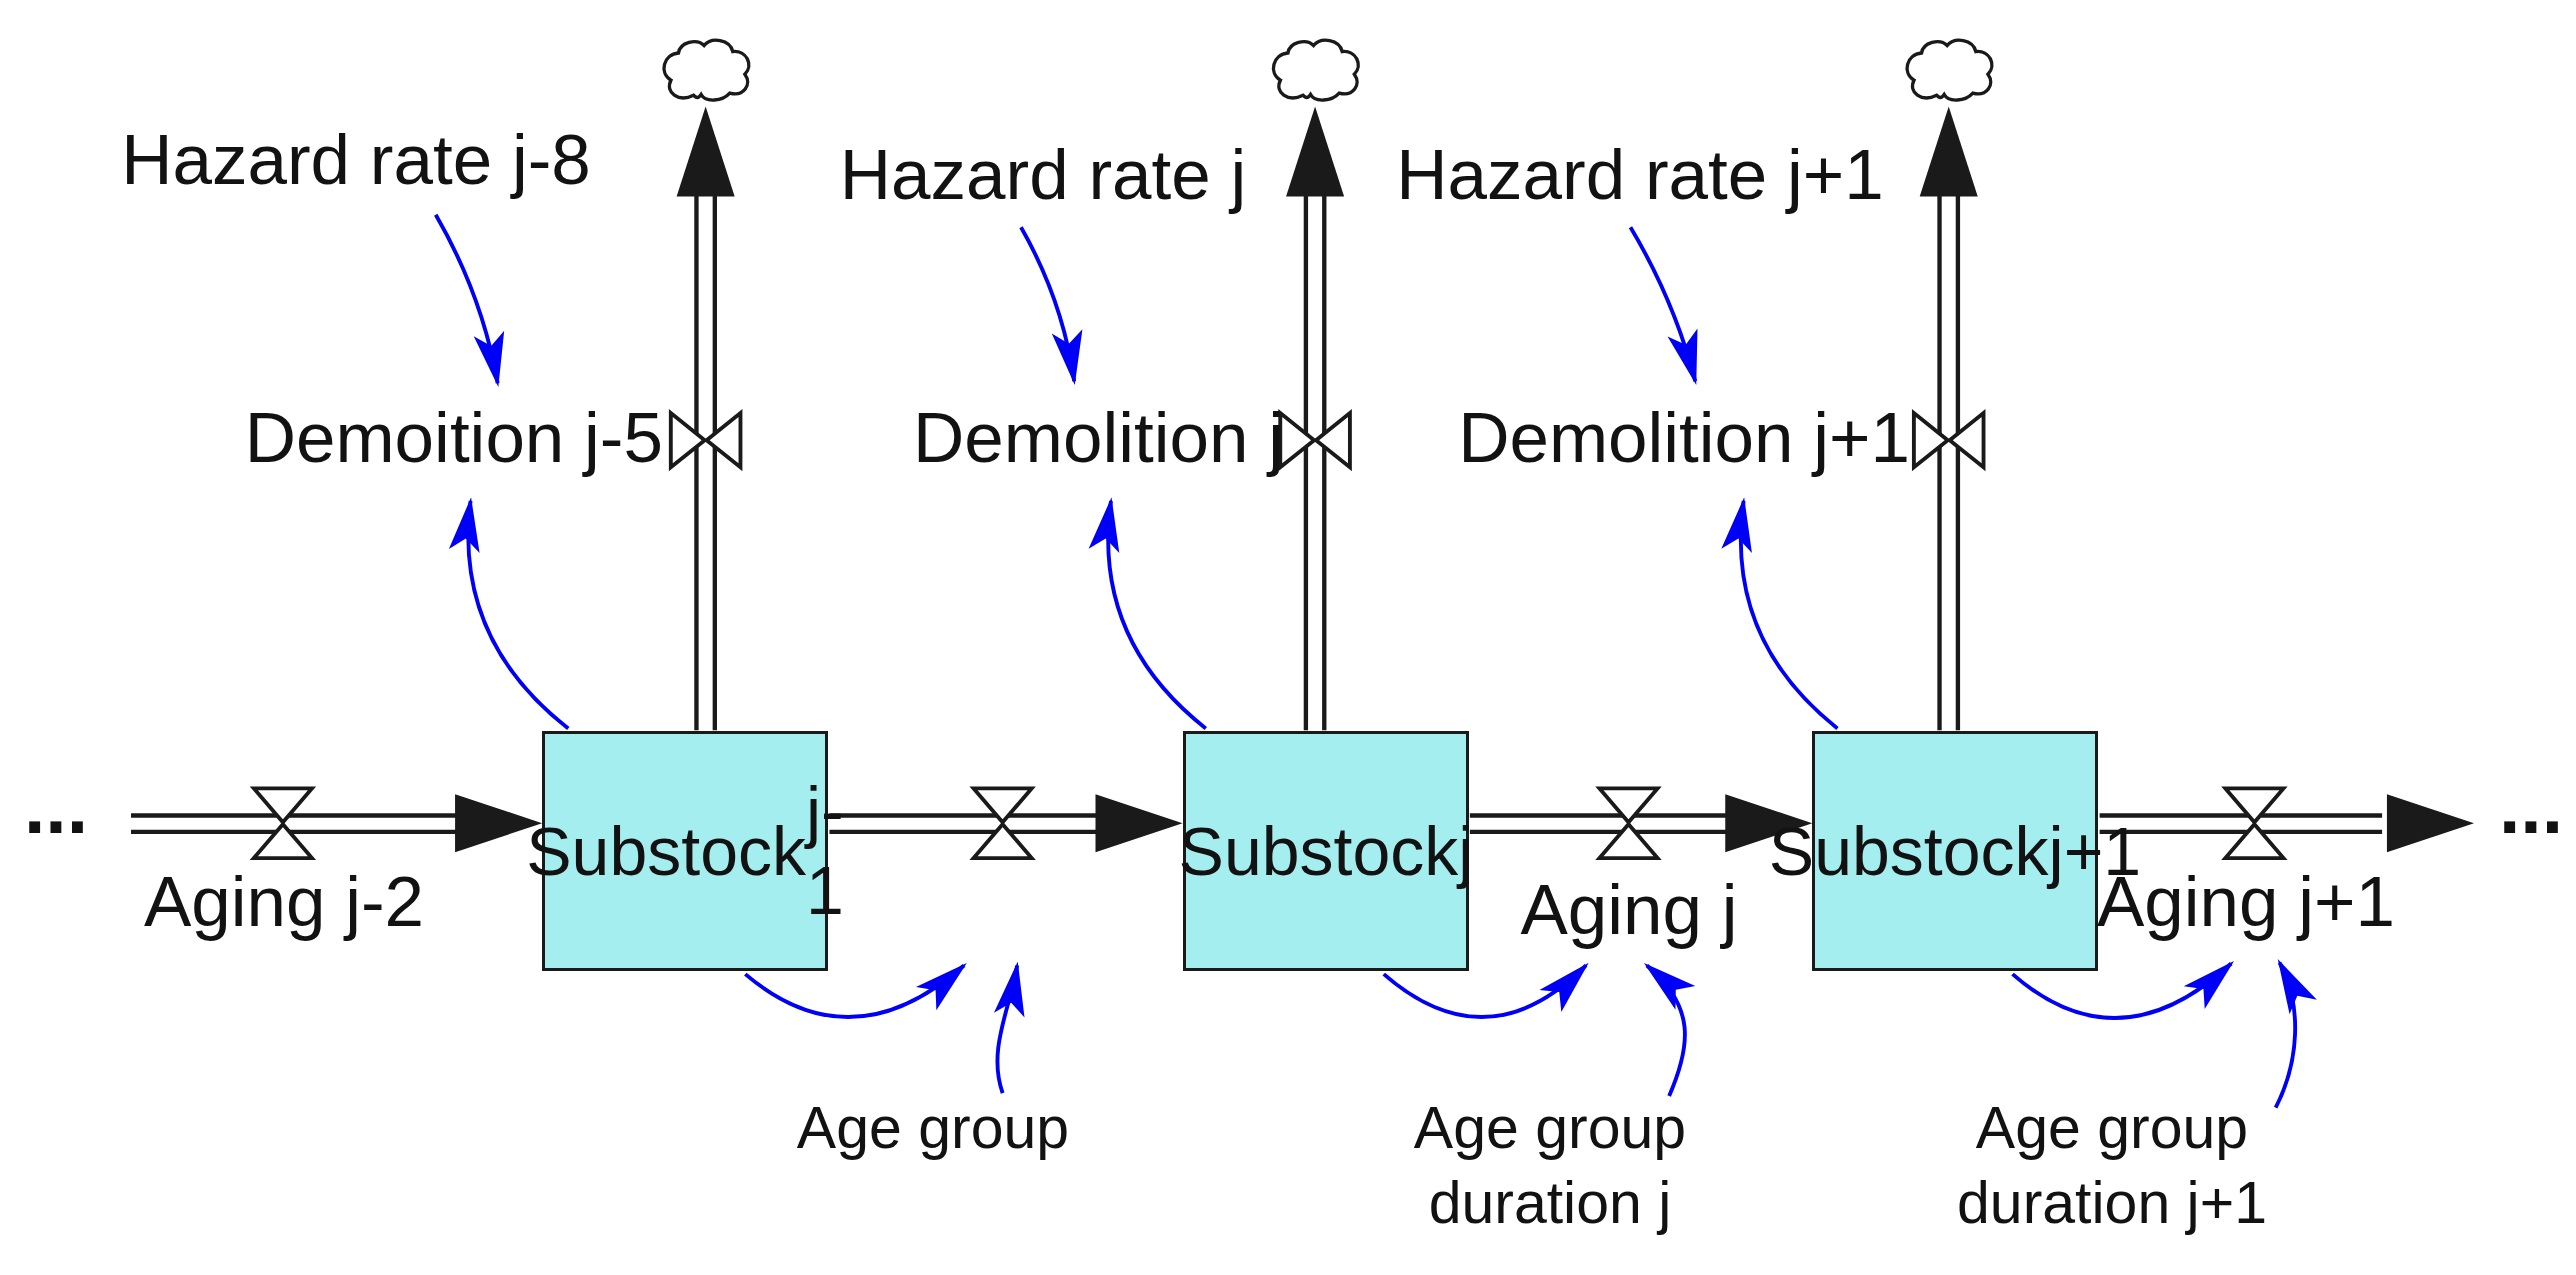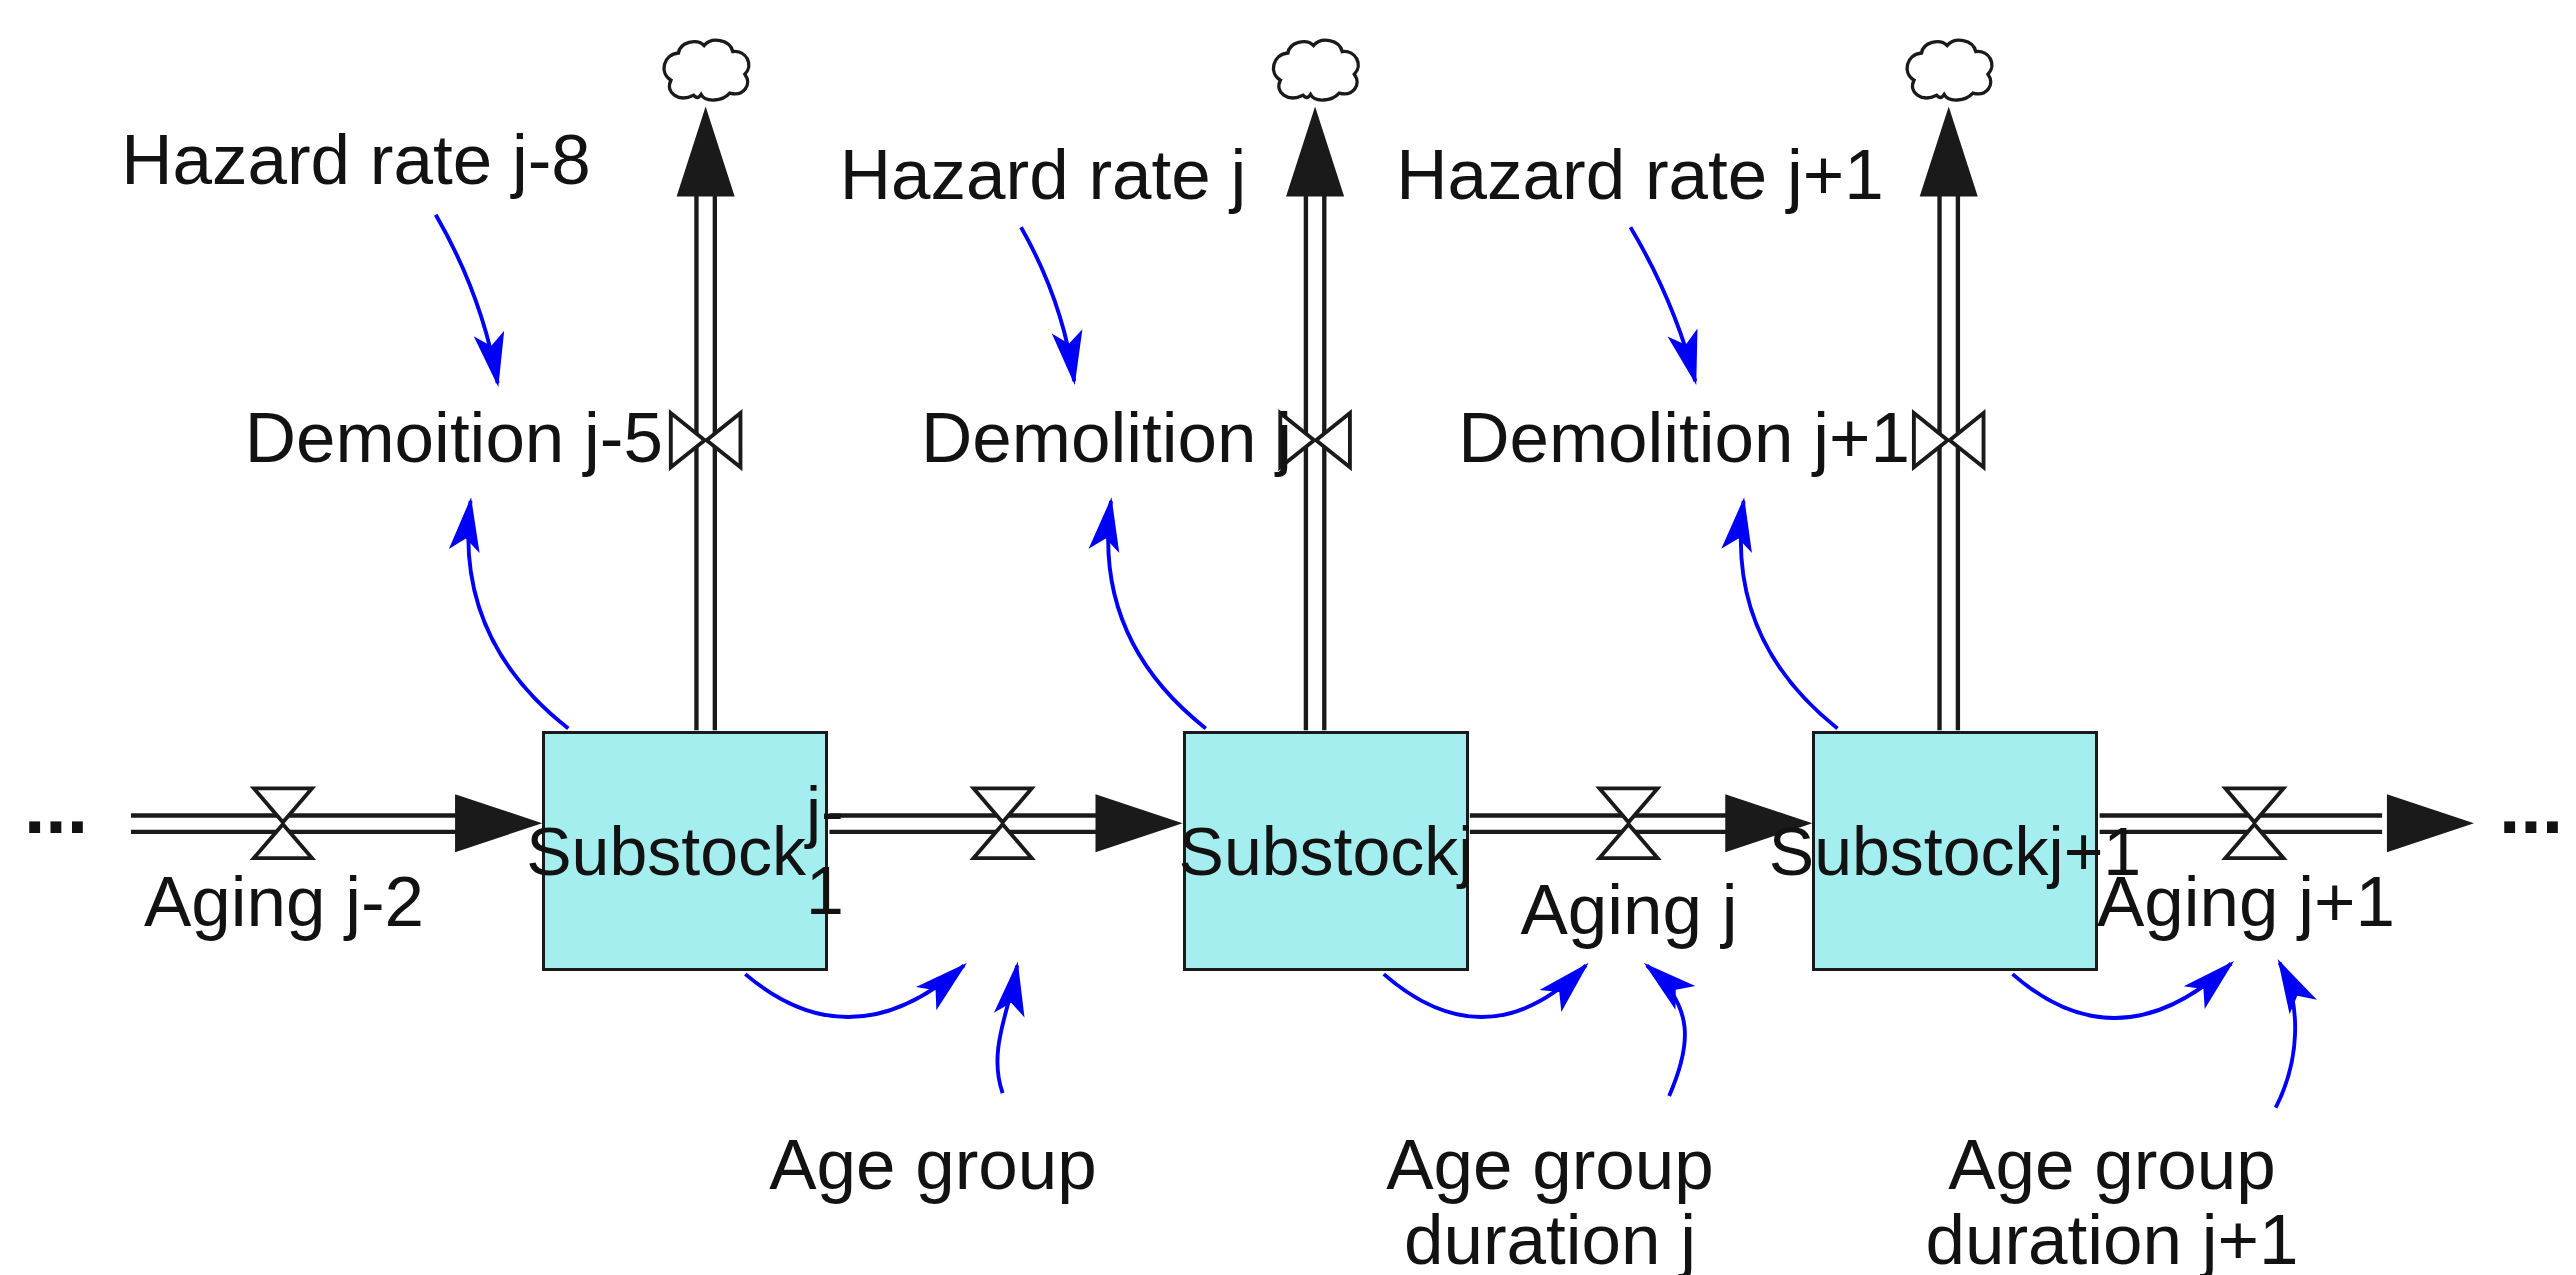--- a/index.html
+++ b/index.html
@@ -7,21 +7,21 @@
          font-family:"Liberation Sans",sans-serif;}
   #stage svg{position:absolute;left:0;top:0;}
   .lbl{position:absolute;font-size:71px;line-height:75px;color:#121212;white-space:nowrap;}
   .ctr{transform:translateX(-50%);text-align:center;}
   .ral{transform:translateX(-100%);text-align:right;}
   .stock{position:absolute;width:280px;height:234px;background:#A5EEF0;border:3.9px solid #1a1a1a;
          display:flex;flex-direction:row;align-items:center;justify-content:center;
          font-size:68px;line-height:79px;color:#121212;}
   .dots{position:absolute;font-size:77px;line-height:77px;font-weight:700;color:#121212;
         transform:translateX(-50%);}
-  .duration{font-size:71px;line-height:75px;margin-top:36px;}
+  .duration{font-size:59px;line-height:75px;}
 </style>
 </head>
 <body>
 
 <div id="stage">
 
   <svg width="2576" height="1275" viewBox="0 0 2662 1318">
     <defs>
       <marker id="bh" markerUnits="userSpaceOnUse" markerWidth="56" markerHeight="40" viewBox="0 0 56 40" refX="52" refY="20" orient="auto">
         <path d="M0,4 L56,20 L0,36 L13,20 Z" fill="#0000F8"></path>
@@ -118,21 +118,21 @@
   <div class="stock" style="left:1812px;top:731px;">
     <span>Substock</span>
     <span>j+1</span>
   </div>
 
   <div class="lbl ctr" style="left:356px;top:122px;">Hazard rate j-8</div>
   <div class="lbl ctr" style="left:1043px;top:137px;">Hazard rate j</div>
   <div class="lbl ctr" style="left:1640px;top:137px;">Hazard rate j+1</div>
 
   <div class="lbl ral" style="left:663px;top:400px;">Demoition j-5</div>
-  <div class="lbl ral" style="left:1284px;top:400px;margin-left:8px;">Demolition j</div>
+  <div class="lbl ral" style="left:1284px;top:400px;">Demolition j</div>
   <div class="lbl ral" style="left:1910px;top:400px;">Demolition j+1</div>
 
   <div class="lbl ctr" style="left:284px;top:864px;">Aging j-2</div>
   <div class="lbl ctr" style="left:1629px;top:864px;margin-top:8px;">Aging j</div>
   <div class="lbl ctr" style="left:2246px;top:864px;">Aging j+1</div>
 
   <div class="lbl ctr duration" style="left:933px;top:1091px;">
     <div>Age group</div>
   </div>
   <div class="lbl ctr duration" style="left:1550px;top:1091px;">

